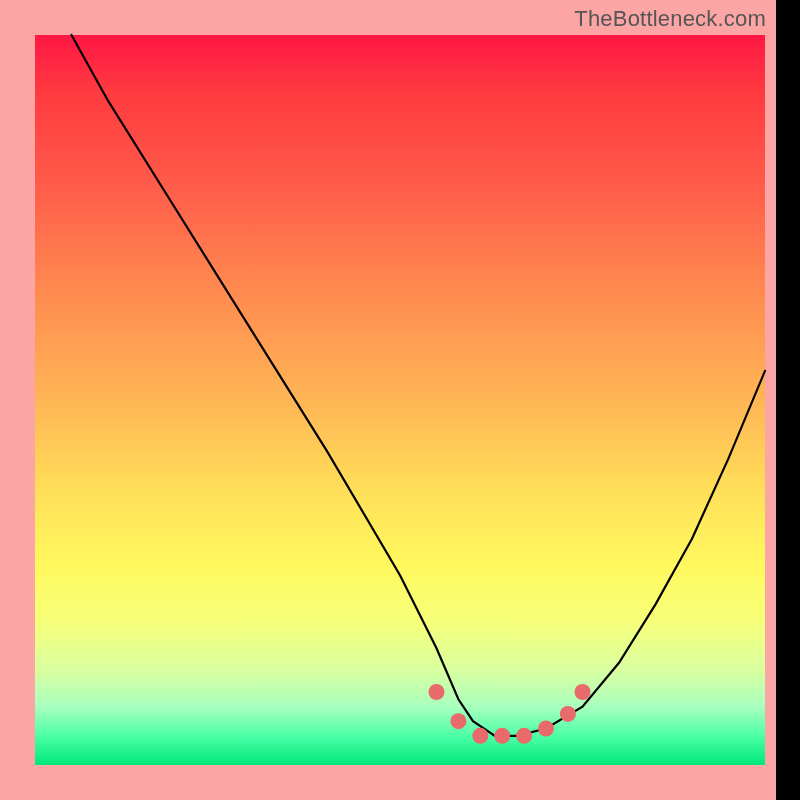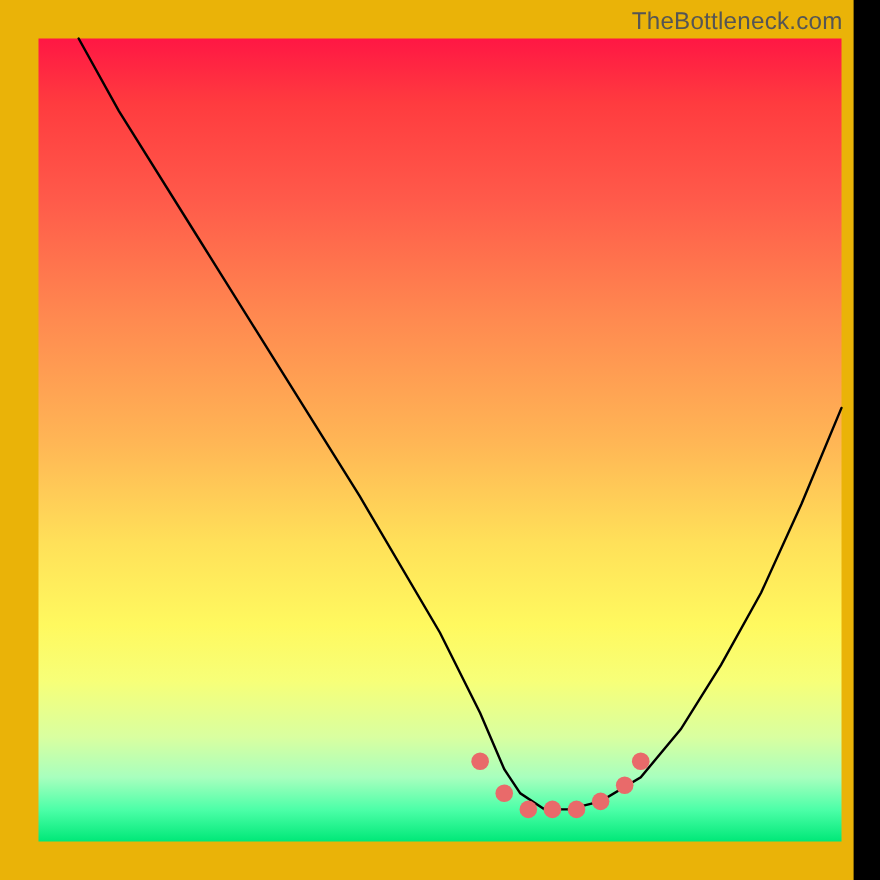--- a/index.html
+++ b/index.html
@@ -8,21 +8,21 @@
     width: 800px;
     height: 800px;
     background: #000;
     overflow: hidden;
     font-family: Arial, Helvetica, sans-serif;
   }
   .frame {
     position: relative;
     width: 776px;
     height: 800px;
-    background: #eab308;
+    background: #fca5a5;
   }
   .plot-area {
     position: absolute;
     left: 35px;
     top: 35px;
     width: 730px;
     height: 730px;
     
     background: linear-gradient(
       to bottom,

